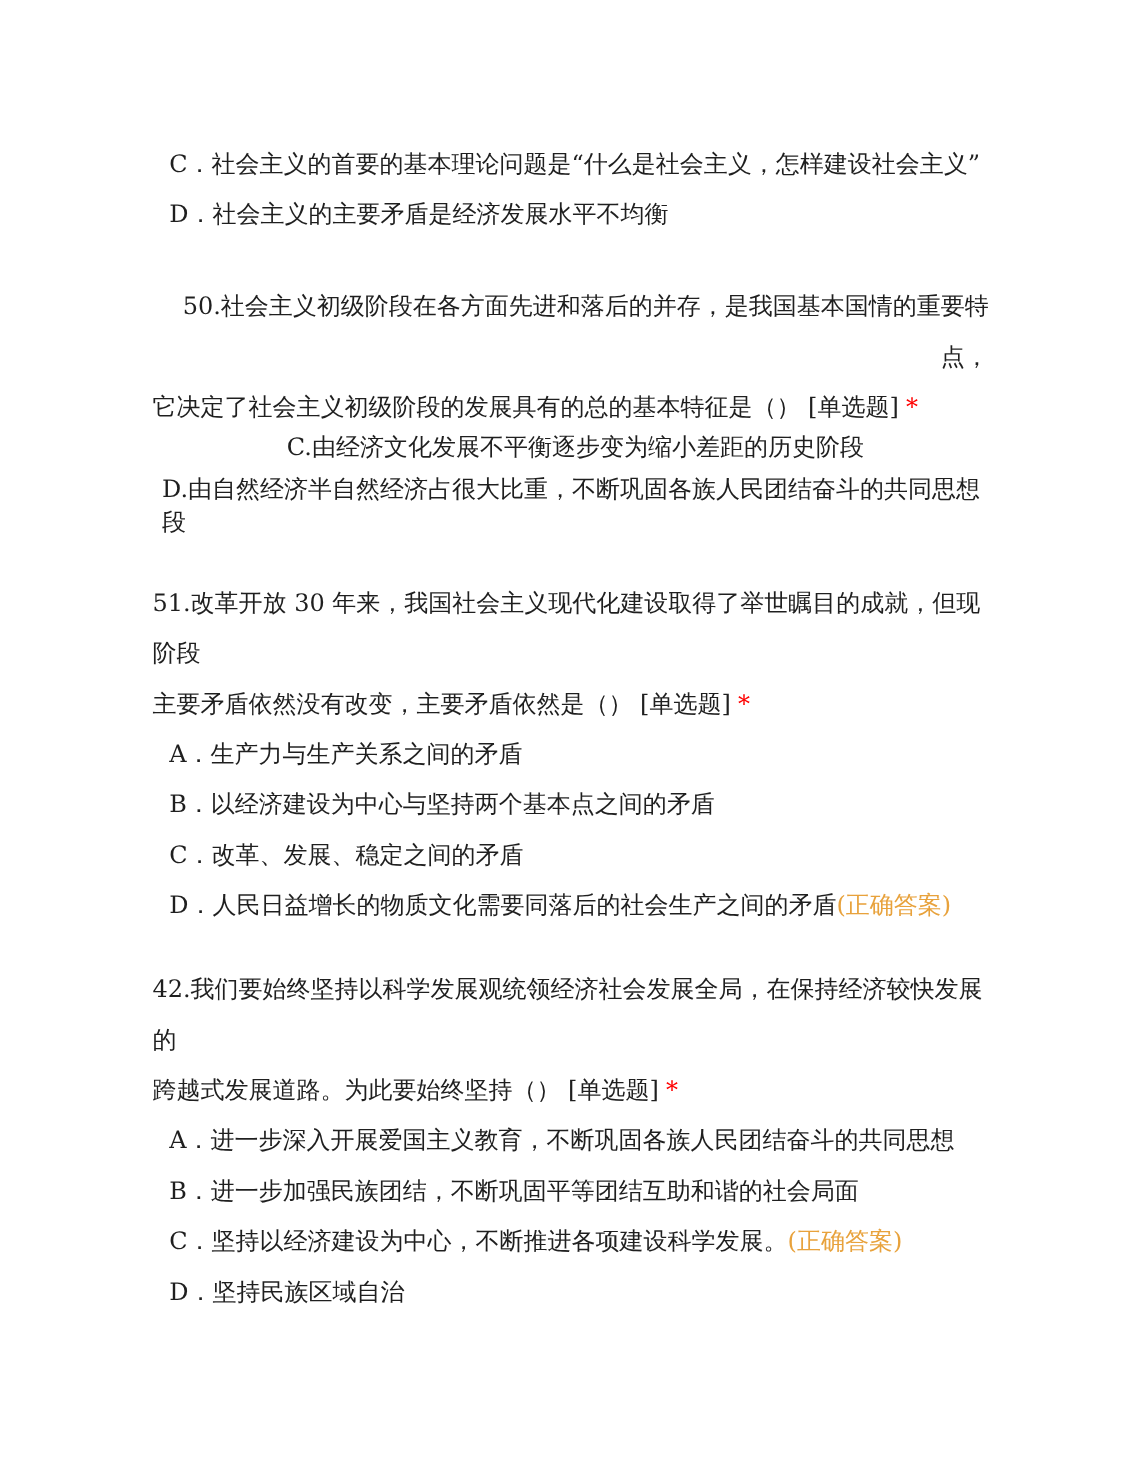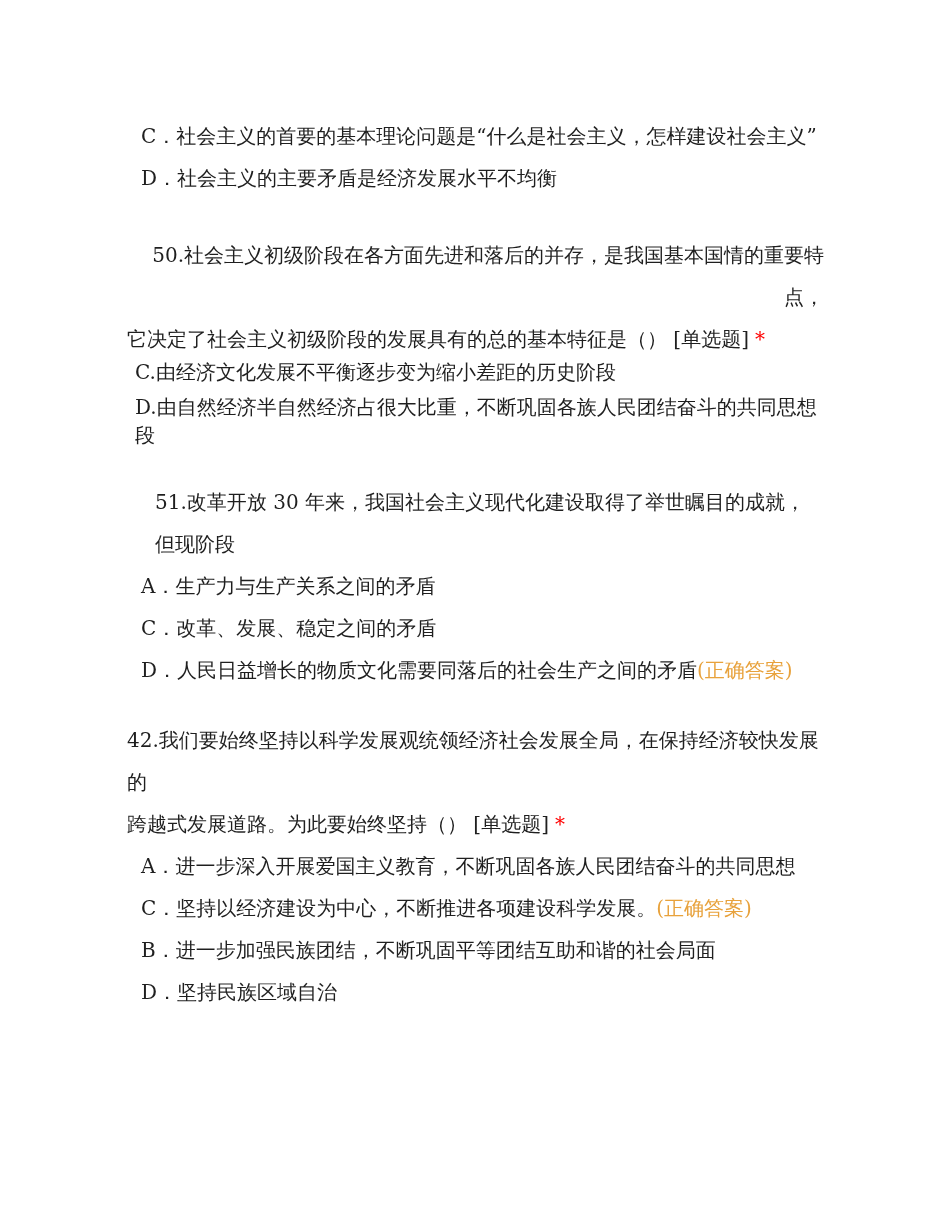--- a/index.html
+++ b/index.html
@@ -26,25 +26,25 @@
   }
   
   p.opt {
     padding-left: 14px;
   }
   
   p.cd {
     line-height: 28px;
     padding-left: 8px;
   }
-  p.cd-c { margin-top: -2px; }
+  p.cd-c { margin-top: -2px; text-align: center; }
   p.cd-d { margin-top: 7px; }
   
   p.qstart-50 { margin-top: 35px; text-align: right; }
-  p.qstart-51 { margin-top: 32px; margin-left: 28px; }
+  p.qstart-51 { margin-top: 32px; }
   p.qstart-52 { margin-top: 28px; }
   .answer {
     color: #e8a23c;
   }
   .req {
     color: #ff0000;
     padding-left: 6px;
   }
 </style>
 </head>
@@ -54,24 +54,26 @@
 
   <p class="opt"><span>C．社会主义的首要的基本理论问题是“什么是社会主义，怎样建设社会主义”</span></p>
   <p class="opt"><span>D．社会主义的主要矛盾是经济发展水平不均衡</span></p>
 
   <p class="qstart-50"><span>50.社会主义初级阶段在各方面先进和落后的并存，是我国基本国情的重要特点，</span></p>
   <p><span>它决定了社会主义初级阶段的发展具有的总的基本特征是（） [单选题]</span><span class="req">*</span></p>
   <p class="cd cd-c"><span>C.由经济文化发展不平衡逐步变为缩小差距的历史阶段</span></p>
   <p class="cd cd-d"><span>D.由自然经济半自然经济占很大比重，不断巩固各族人民团结奋斗的共同思想</span><br><span>段</span></p>
 
   <p class="qstart-51"><span>51.改革开放 30 年来，我国社会主义现代化建设取得了举世瞩目的成就，但现阶段</span></p>
+  <p><span>主要矛盾依然没有改变，主要矛盾依然是（） [单选题]</span><span class="req">*</span></p>
   <p class="opt"><span>A．生产力与生产关系之间的矛盾</span></p>
+  <p class="opt"><span>B．以经济建设为中心与坚持两个基本点之间的矛盾</span></p>
   <p class="opt"><span>C．改革、发展、稳定之间的矛盾</span></p>
   <p class="opt"><span>D．人民日益增长的物质文化需要同落后的社会生产之间的矛盾</span><span class="answer">(正确答案)</span></p>
 
   <p class="qstart-52"><span>42.我们要始终坚持以科学发展观统领经济社会发展全局，在保持经济较快发展的</span></p>
   <p><span>跨越式发展道路。为此要始终坚持（） [单选题]</span><span class="req">*</span></p>
   <p class="opt"><span>A．进一步深入开展爱国主义教育，不断巩固各族人民团结奋斗的共同思想</span></p>
+  <p class="opt"><span>B．进一步加强民族团结，不断巩固平等团结互助和谐的社会局面</span></p>
   <p class="opt"><span>C．坚持以经济建设为中心，不断推进各项建设科学发展。</span><span class="answer">(正确答案)</span></p>
-  <p class="opt"><span>B．进一步加强民族团结，不断巩固平等团结互助和谐的社会局面</span></p>
   <p class="opt"><span>D．坚持民族区域自治</span></p>
 
 </div>
 
 </body></html>

